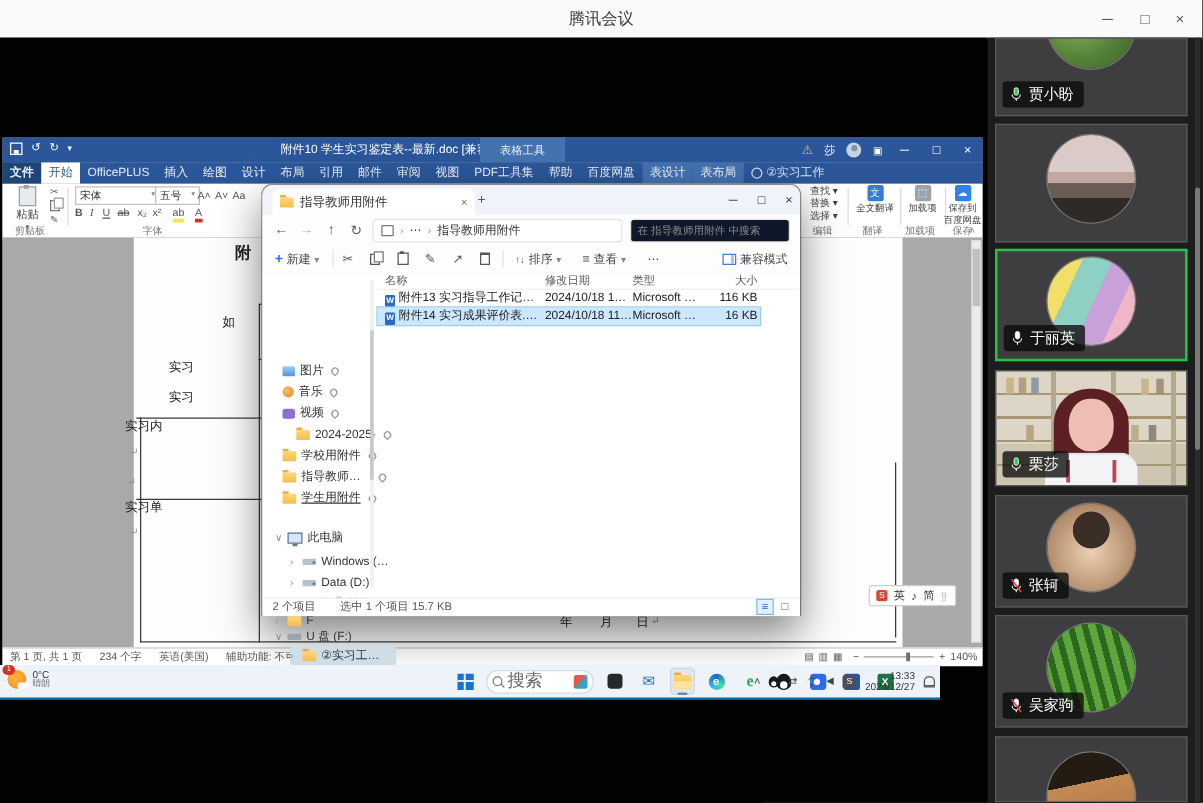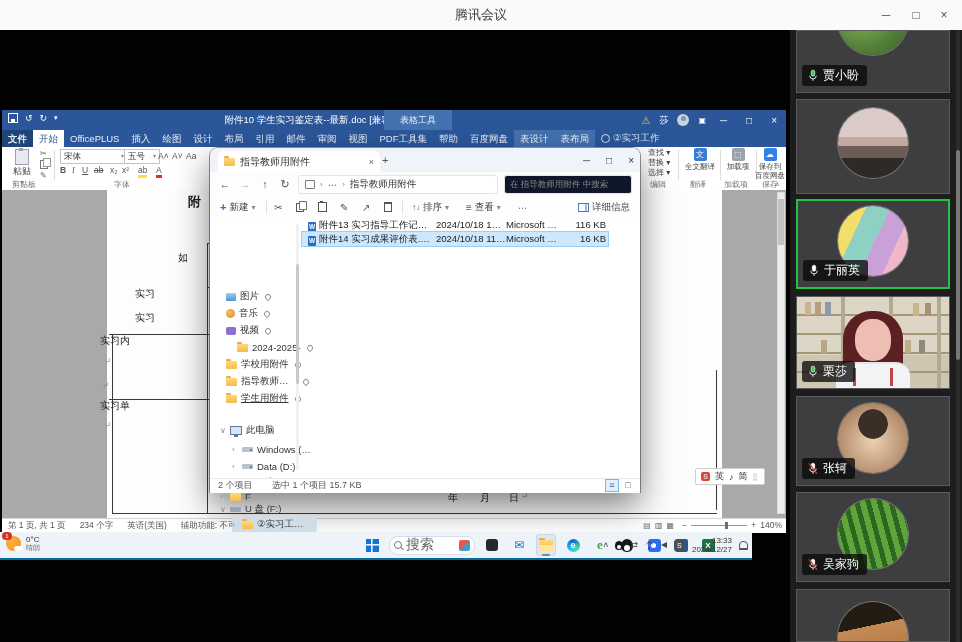--- a/index.html
+++ b/index.html
@@ -427,21 +427,21 @@
             <span class="chev">▾</span>
         </div>
         <div class="cmd" style="left:256px">
           <span class="tico">≡</span>
           <span>查看</span>
             <span class="chev">▾</span>
         </div>
         <div class="cmd" style="left:308px">⋯</div>
         <div class="cmd" style="right:10px;left:auto">
           <span class="tc-details"></span>
-          <span>详细信息</span>
+          <span>兼容模式</span>
         </div>
       </div>
       <div id="ebody">
         <div id="enav" style="position: absolute; left: 0px; top: 70px; width: 86px; height: 260px;">
             <div class="nv" style="top: 1px; left: 16px;">
               <span class="pictures-ic"></span>
               <span class="lbl">图片</span>
               <span class="pin"></span>
             </div>
             <div class="nv" style="top: 18px; left: 16px;">
@@ -512,20 +512,26 @@
             <div class="nv" style="top: 244px; left: 22px;">
               <span class="nvchev">›</span>
               <span class="folder-ic"></span>
               <span class="lbl">2024-2025-2</span>
             </div>
           </div>
         <div id="nscroll">
             <div class="thumb"></div>
           </div>
         <div id="elist">
+          <div class="hrow">
+            <span class="cc c0">名称</span>
+            <span class="cc c1">修改日期</span>
+            <span class="cc c2">类型</span>
+            <span class="cc c3">大小</span>
+          </div>
           <div id="frows">
               <div class="fr">
                 <span class="cc c0"><span class="wdoc-ic">W</span>附件13 实习指导工作记录 (校内指导教...</span>
                 <span class="cc c1">2024/10/18 18:09</span>
                 <span class="cc c2">Microsoft Word ...</span>
                 <span class="cc c3">116 KB</span>
               </div>
               <div class="fr sel">
                 <span class="cc c0"><span class="wdoc-ic">W</span>附件14 实习成果评价表.docx</span>
                 <span class="cc c1">2024/10/18 11:53</span>

